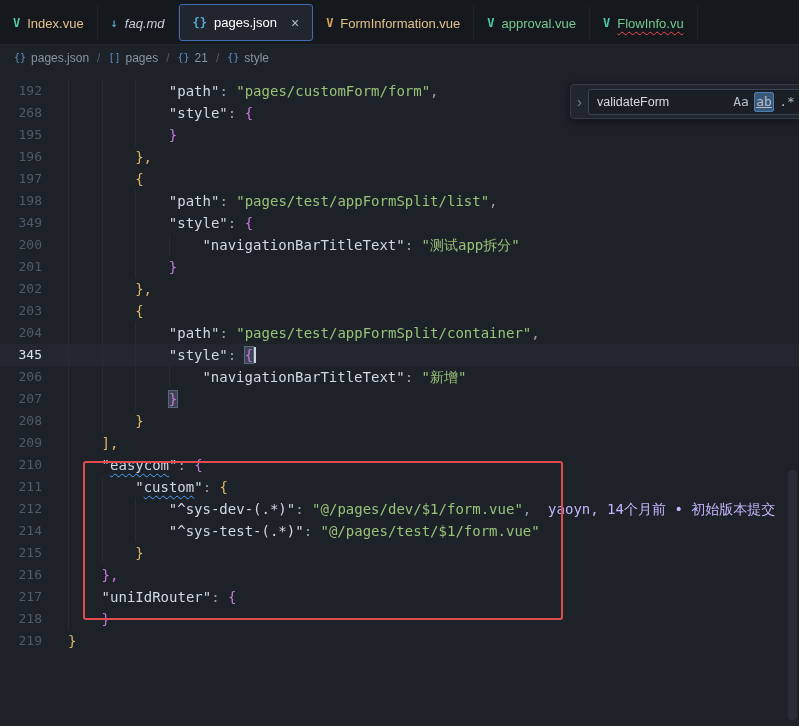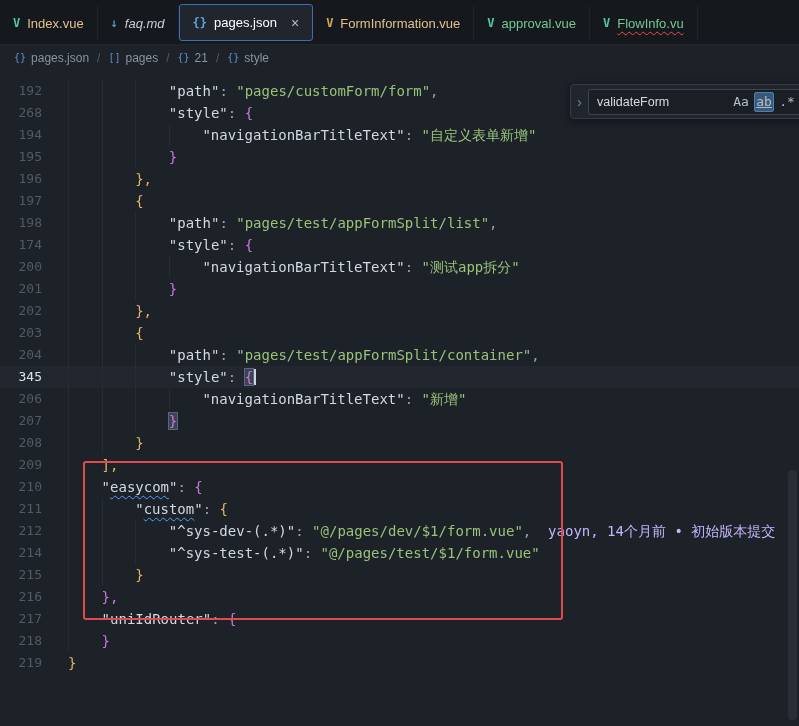--- a/index.html
+++ b/index.html
@@ -141,28 +141,20 @@
         <span class="code" style="padding-left: 168.8px;"><span class="k">"path"</span><span class="p">: </span><span class="s">"pages/customForm/form"</span><span class="p">,</span></span>
       </div>
       <div class="line">
         <span class="num">268</span>
         <span class="guide" style="left: 68px;"></span>
         <span class="guide" style="left: 101.6px;"></span>
         <span class="guide" style="left: 135.2px;"></span>
         <span class="code" style="padding-left: 168.8px;"><span class="k">"style"</span><span class="p">: </span><span class="bp">{</span></span>
       </div>
       <div class="line">
-        <span class="num">194</span>
-        <span class="guide" style="left: 68px;"></span>
-        <span class="guide" style="left: 101.6px;"></span>
-        <span class="guide" style="left: 135.2px;"></span>
-        <span class="guide" style="left: 168.8px;"></span>
-        <span class="code" style="padding-left: 202.4px;"><span class="k">"navigationBarTitleText"</span><span class="p">: </span><span class="s">"自定义表单新增"</span></span>
-      </div>
-      <div class="line">
         <span class="num">195</span>
         <span class="guide" style="left: 68px;"></span>
         <span class="guide" style="left: 101.6px;"></span>
         <span class="guide" style="left: 135.2px;"></span>
         <span class="code" style="padding-left: 168.8px;"><span class="bp">}</span></span>
       </div>
       <div class="line">
         <span class="num">196</span>
         <span class="guide" style="left: 68px;"></span>
         <span class="guide" style="left: 101.6px;"></span>
@@ -175,21 +167,21 @@
         <span class="code" style="padding-left: 135.2px;"><span class="by">{</span></span>
       </div>
       <div class="line">
         <span class="num">198</span>
         <span class="guide" style="left: 68px;"></span>
         <span class="guide" style="left: 101.6px;"></span>
         <span class="guide" style="left: 135.2px;"></span>
         <span class="code" style="padding-left: 168.8px;"><span class="k">"path"</span><span class="p">: </span><span class="s">"pages/test/appFormSplit/list"</span><span class="p">,</span></span>
       </div>
       <div class="line">
-        <span class="num">174</span>
+        <span class="num">349</span>
         <span class="guide" style="left: 68px;"></span>
         <span class="guide" style="left: 101.6px;"></span>
         <span class="guide" style="left: 135.2px;"></span>
         <span class="code" style="padding-left: 168.8px;"><span class="k">"style"</span><span class="p">: </span><span class="bp">{</span></span>
       </div>
       <div class="line">
         <span class="num">200</span>
         <span class="guide" style="left: 68px;"></span>
         <span class="guide" style="left: 101.6px;"></span>
         <span class="guide" style="left: 135.2px;"></span>

